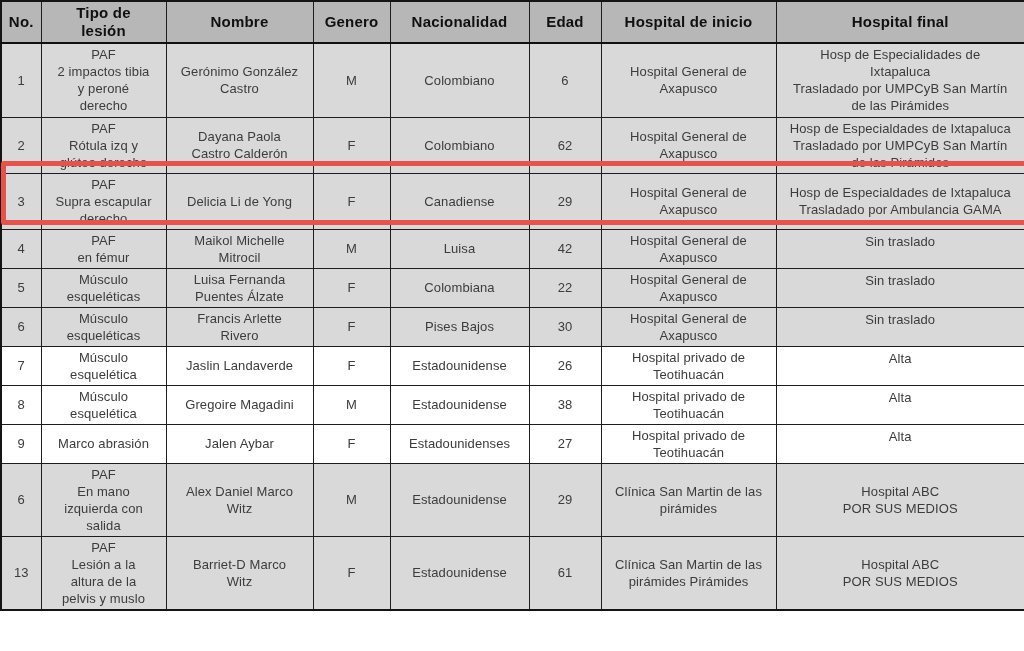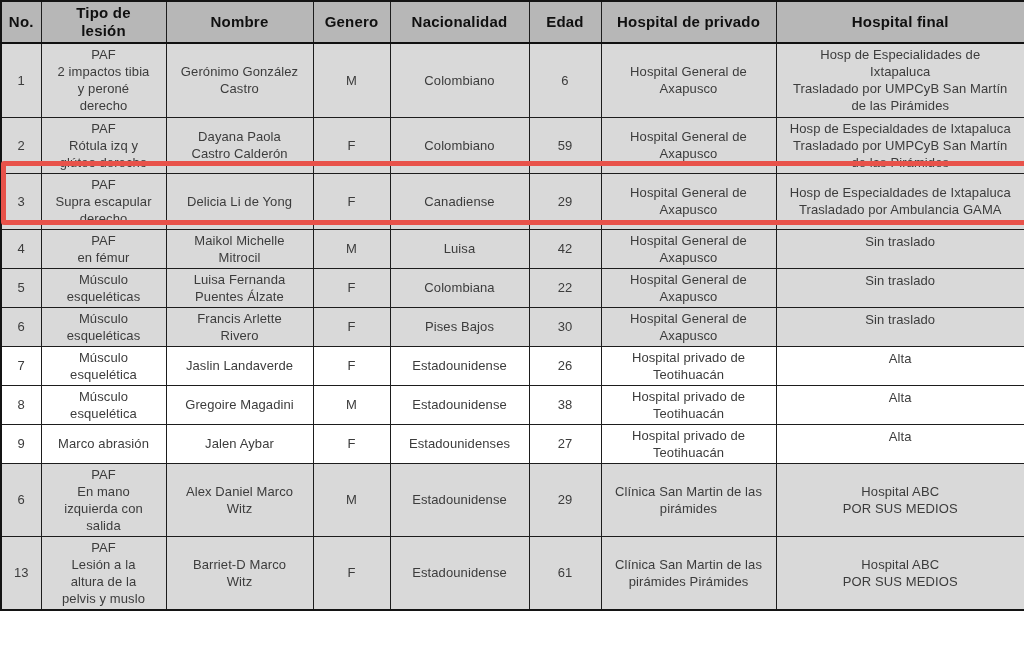--- a/index.html
+++ b/index.html
@@ -69,21 +69,21 @@
     </colgroup>
     <thead>
       <tr>
         <th>No.</th>
         <th>Tipo de
 lesión</th>
         <th>Nombre</th>
         <th>Genero</th>
         <th>Nacionalidad</th>
         <th>Edad</th>
-        <th>Hospital de privado</th>
+        <th>Hospital de inicio</th>
         <th>Hospital final</th>
       </tr>
     </thead>
     <tbody>
       <tr class="h74 bg-gray">
         <td>1</td>
         <td>PAF
 2 impactos tibia
 y peroné
 derecho</td>
@@ -101,21 +101,21 @@
       </tr>
       <tr class="h54 bg-gray">
         <td>2</td>
         <td>PAF
 Rótula izq y
 glúteo derecho</td>
         <td>Dayana Paola
 Castro Calderón</td>
         <td>F</td>
         <td>Colombiano</td>
-        <td>59</td>
+        <td>62</td>
         <td>Hospital General de
 Axapusco</td>
         <td>Hosp de Especialdades de Ixtapaluca
 Trasladado por UMPCyB San Martín
 de las Pirámides</td>
       </tr>
       <tr class="h56 bg-gray">
         <td>3</td>
         <td>PAF
 Supra escapular

